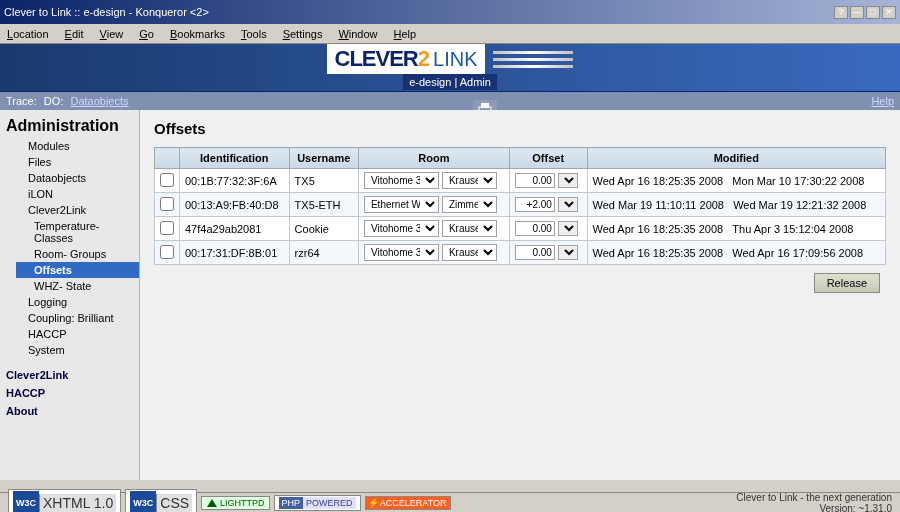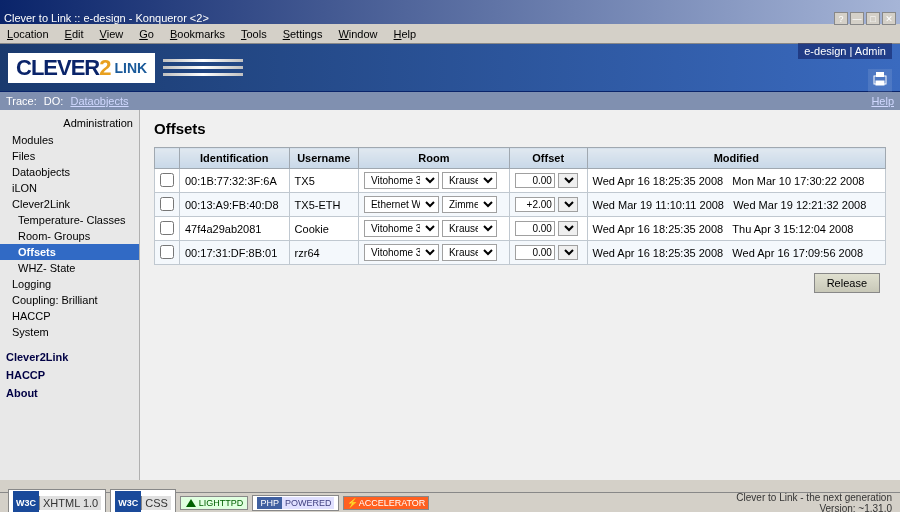--- a/index.html
+++ b/index.html
@@ -6,20 +6,21 @@
     body { font-family: Arial, sans-serif; font-size: 11px; background: #d4d0c8; width: 900px; height: 512px; overflow: hidden; }
 
     
     #titlebar {
       background: linear-gradient(to right, #0a246a, #a6b5d7);
       color: white;
       font-size: 11px;
       padding: 12px 4px;
       display: flex;
       justify-content: space-between;
+      align-items: center;
       height: 18px;
     }
     #titlebar-buttons { display: flex; gap: 2px; }
     .tb-btn {
       width: 14px; height: 13px;
       background: #d4d0c8;
       border: 1px solid #888;
       font-size: 9px;
       display: flex; align-items: center; justify-content: center;
       cursor: pointer;
@@ -43,42 +44,43 @@
 
     
     #header-band {
       background: linear-gradient(to right, #1a3a6e, #3a6abf);
       height: 48px;
       display: flex;
       align-items: center;
       justify-content: space-between;
       padding: 0 8px;
       border-bottom: 1px solid #0a246a;
+      flex-direction: column;
     }
     #logo-area {
       display: flex;
       align-items: center;
     }
     #logo-box {
       background: white;
       padding: 2px 8px;
       display: flex;
       align-items: center;
       gap: 4px;
     }
     #logo-c2 {
       font-size: 22px;
       font-weight: bold;
       color: #0a246a;
       letter-spacing: -1px;
     }
     #logo-c2 span { color: #e8a020; }
     #logo-link {
-      font-size: 14px;
-      font-weight: bold;
+      font-size: 20px;
+      font-weight: normal;
       color: #1a5a9a;
     }
     #logo-lines {
       margin-left: 8px;
       display: flex;
       flex-direction: column;
       gap: 4px;
     }
     .logo-line {
       height: 3px;
@@ -126,31 +128,31 @@
     
     #sidebar {
       width: 140px;
       background: #e8e8e8;
       border-right: 1px solid #b0b0b0;
       padding: 4px 0;
       overflow-y: auto;
       flex-shrink: 0;
     }
     .sidebar-section-header {
-      font-weight: normal;
-      font-size: 11px;
+      font-weight: bold;
+      font-size: 16px;
       padding: 3px 6px;
       color: #000;
-      text-align: right;
     }
     .sidebar-item {
       font-size: 11px;
       padding: 2px 12px;
       cursor: pointer;
       color: #000;
+      margin-left: 16px;
     }
     .sidebar-item.active { background: #316ac5; color: white; font-weight: bold; }
     .sidebar-sub {
       padding-left: 18px;
     }
     .sidebar-section-top {
       font-weight: bold;
       padding: 3px 6px;
       color: #000044;
       font-size: 11px;
@@ -232,21 +234,21 @@
     #footer-badges { display: flex; gap: 4px; align-items: center; }
     .badge {
       border: 1px solid #888;
       padding: 1px 4px;
       font-size: 9px;
       background: white;
       display: flex;
       align-items: center;
     }
     .badge-w3c { background: #1a4a9a; color: white; font-weight: bold; font-size: 9px; padding: 7px 3px; }
-    .badge-label { background: #e0e0e0; color: #333; font-size: 11px; padding: 1px 3px; border-left: 1px solid #888; }
+    .badge-label { background: #e0e0e0; color: #333; font-size: 14px; padding: 1px 3px; border-left: 1px solid #888; }
     .badge-lighttpd { background: #e0ffe0; color: #006000; font-size: 9px; padding: 1px 4px; }
     .badge-php { background: #4060a0; color: white; font-size: 9px; padding: 1px 3px; }
     .badge-powered { background: #e0e0ff; color: #404080; font-size: 9px; padding: 1px 3px; }
     .badge-accel { background: #ff6020; color: white; font-size: 9px; padding: 1px 3px; }
     #footer-right { text-align: right; color: #333; font-size: 10px; }
   </style>
 </head>
 <body>
 
 <div id="titlebar">

